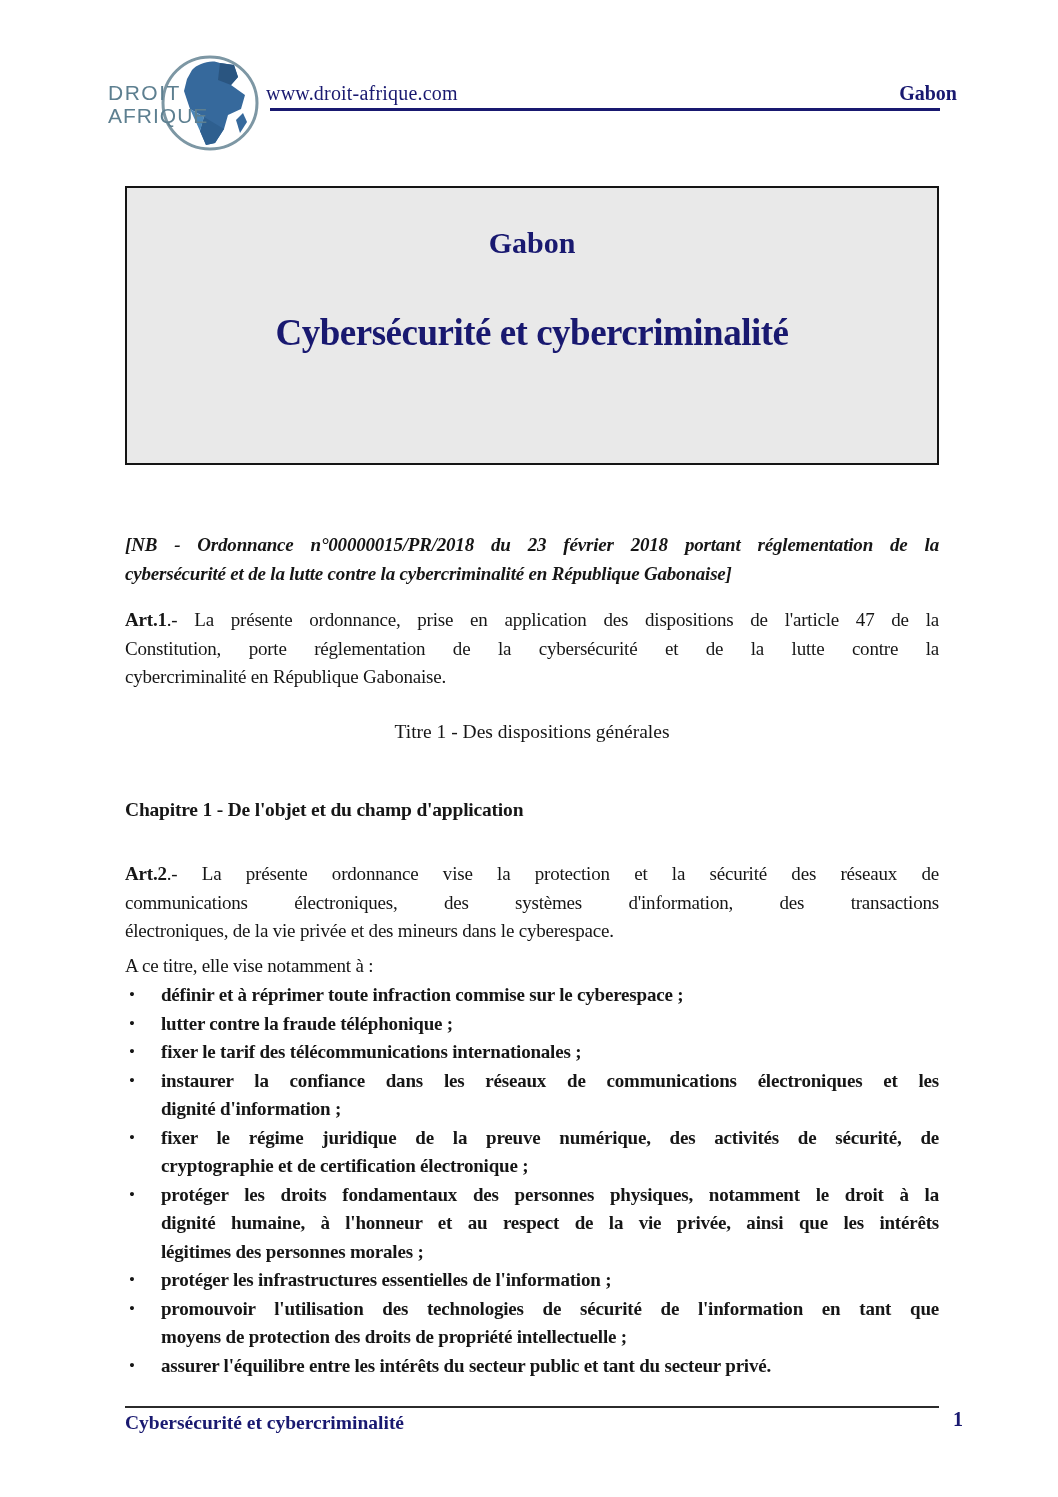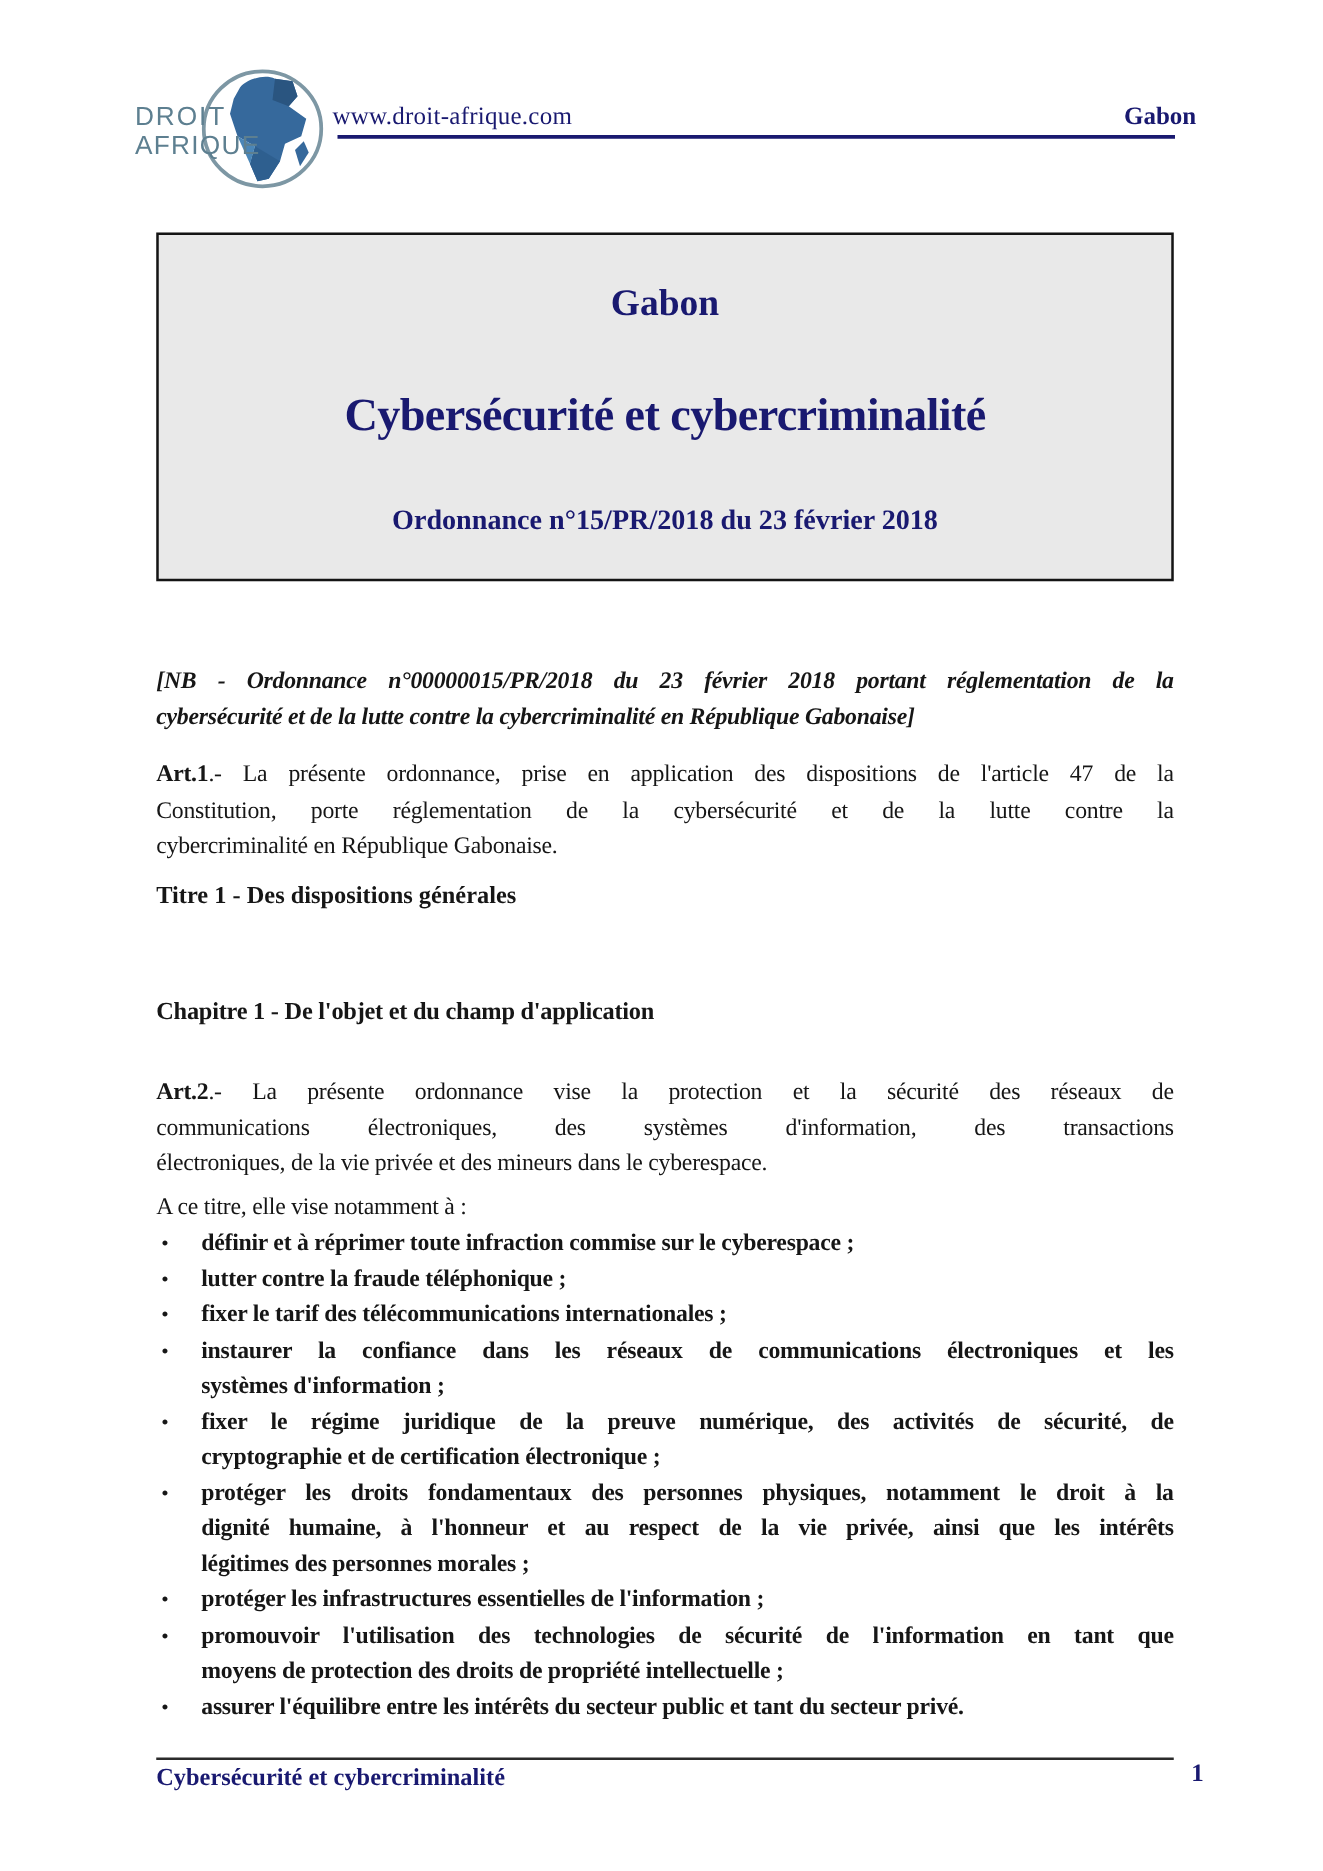--- a/index.html
+++ b/index.html
@@ -25,22 +25,22 @@
   .tb-country{margin-top:36px;font-size:30px;font-weight:bold;line-height:38px;}
   .tb-title{margin-top:48px;font-size:37px;font-weight:bold;line-height:46px;letter-spacing:-.5px;}
   .tb-subtitle{margin-top:46px;font-size:22.5px;font-weight:bold;line-height:28px;}
   
   .para{position:absolute;left:125px;width:814px;font-size:19px;line-height:28.5px;letter-spacing:-.2px;}
   .line{text-align:justify;}
   .line.jl{text-align-last:justify;}
   .para b{font-weight:bold;}
   .nb{top:531px;font-weight:bold;font-style:italic;}
   .art1{top:606px;}
-  .titre-h{position:absolute;left:125px;top:703px;width:814px;text-align:left;
-    font-size:19.5px;font-weight:bold;line-height:28.5px;}
+  .titre-h{position:absolute;left:125px;top:718px;width:814px;text-align:center;
+    font-size:19.5px;font-weight:normal;line-height:28.5px;}
   .chapitre-h{position:absolute;left:125px;top:796px;width:814px;
     font-size:19.5px;font-weight:bold;line-height:28.5px;letter-spacing:-.2px;}
   .art2{top:860px;}
   .intro{top:952px;}
   .bullets{top:981px;}
   .bullet{display:flex;}
   .dot{flex:none;width:32px;font-size:17px;line-height:28.5px;padding-left:4px;}
   .blines{flex:1;min-width:0;font-weight:bold;}
   
   .footer-rule{position:absolute;left:125px;top:1406px;width:814px;height:2px;background:#2b2b2b;}
@@ -65,21 +65,20 @@
     <text x="2" y="73" font-family="Liberation Sans, sans-serif" font-size="21" letter-spacing="1" fill="#5d7f90">AFRIQUE</text>
   </svg>
 
   <a class="site-link" href="#">www.droit-afrique.com</a>
   <div class="header-country">Gabon</div>
   <div class="header-rule"></div>
 
   <div class="title-box">
     <div class="tb-country">Gabon</div>
     <div class="tb-title">Cybersécurité et cybercriminalité</div>
-    <div class="tb-subtitle">Ordonnance n°15/PR/2018 du 23 février 2018</div>
   </div>
 
   <div class="para nb">
       <div class="line jl">[NB - Ordonnance n°00000015/PR/2018 du 23 février 2018 portant réglementation de la</div>
       <div class="line">cybersécurité et de la lutte contre la cybercriminalité en République Gabonaise]</div>
     </div>
 
   <div class="para art1">
       <div class="line jl"><b>Art.1</b>.- La présente ordonnance, prise en application des dispositions de l'article 47 de la</div>
       <div class="line jl">Constitution, porte réglementation de la cybersécurité et de la lutte contre la</div>
@@ -116,21 +115,21 @@
       <div class="bullet">
         <span class="dot">•</span>
         <div class="blines">
           <div class="line">fixer le tarif des télécommunications internationales ;</div>
         </div>
       </div>
       <div class="bullet">
         <span class="dot">•</span>
         <div class="blines">
           <div class="line jl">instaurer la confiance dans les réseaux de communications électroniques et les</div>
-          <div class="line">systèmes d'information ;</div>
+          <div class="line">dignité d'information ;</div>
         </div>
       </div>
       <div class="bullet">
         <span class="dot">•</span>
         <div class="blines">
           <div class="line jl">fixer le régime juridique de la preuve numérique, des activités de sécurité, de</div>
           <div class="line">cryptographie et de certification électronique ;</div>
         </div>
       </div>
       <div class="bullet">

